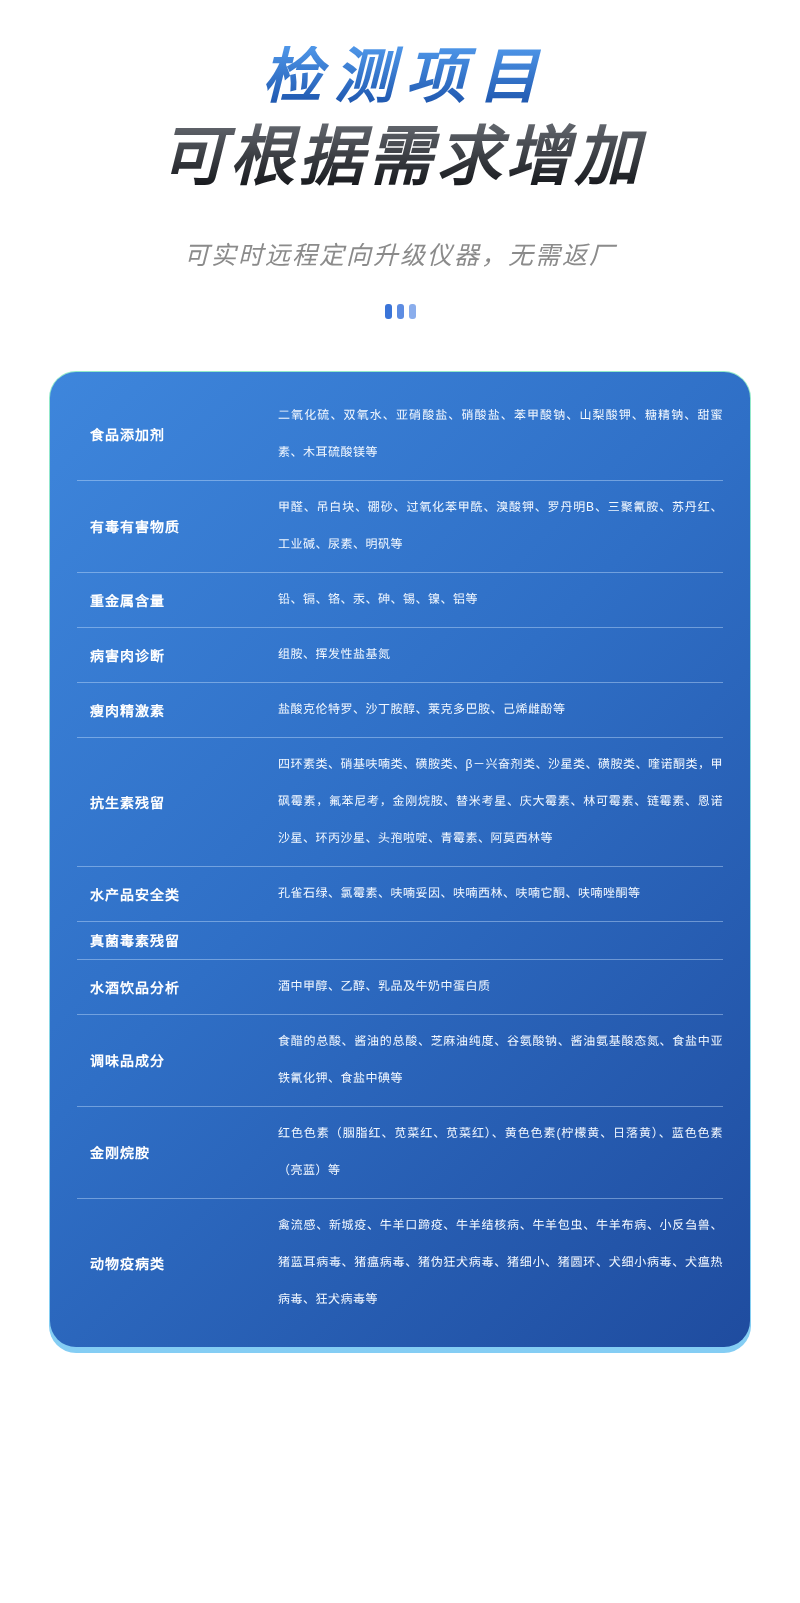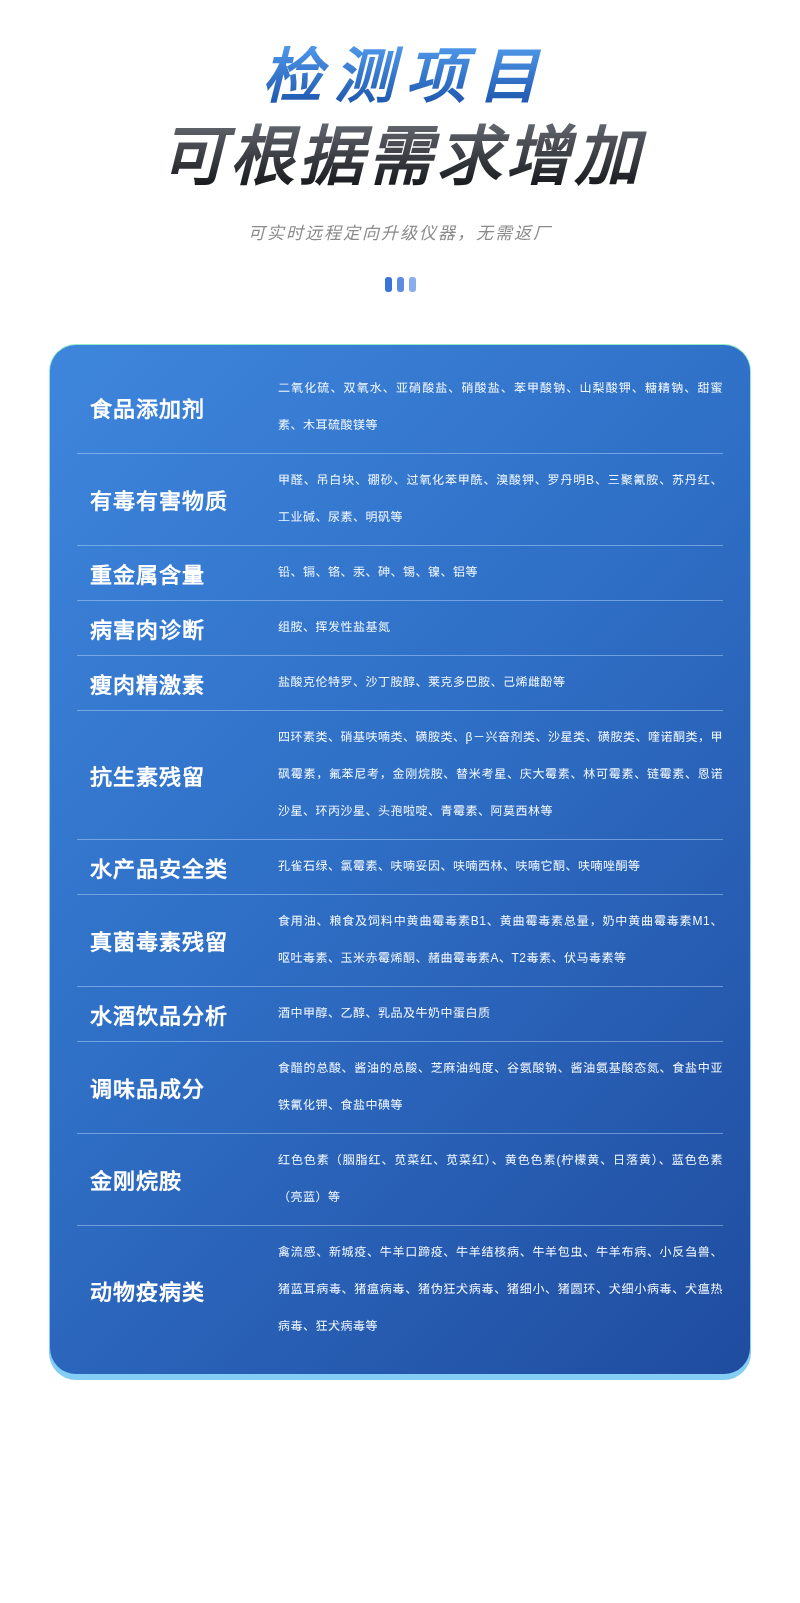--- a/index.html
+++ b/index.html
@@ -36,21 +36,21 @@
     .title-1{
       background:linear-gradient(180deg,var(--title-blue-top) 0%,var(--title-blue-bottom) 95%);
       -webkit-background-clip:text;background-clip:text;color:transparent;
     }
     .title-2{
       background:linear-gradient(180deg,var(--title-dark-top) 0%,var(--title-dark-bottom) 95%);
       -webkit-background-clip:text;background-clip:text;color:transparent;
     }
   }
   .tagline{
-    margin:28px 0 0;font-size:17px;letter-spacing:2px;
+    margin:44px 0 0;font-size:25px;letter-spacing:2px;
     color:var(--subtitle-gray);
   }
   .bars{margin:32px auto 0;display:flex;justify-content:center;align-items:center;gap:5px;height:16px;}
   .bar{display:inline-block;width:7px;height:15px;border-radius:3px;}
   .bar.b1{background:var(--bar-1);}
   .bar.b2{background:var(--bar-2);}
   .bar.b3{background:var(--bar-3);}
 
   
   .card-shell{
@@ -69,21 +69,21 @@
     position:relative;
     display:flex;align-items:center;
     padding:9px 27px 9px 40px;
   }
   .row + .row::before{
     content:"";position:absolute;top:0;left:27px;right:27px;height:1px;
     background:var(--divider);
   }
   .row-label{
     flex:0 0 188px;
-    font-size:22px;font-weight:bold;letter-spacing:1px;
+    font-size:14px;font-weight:bold;letter-spacing:1px;
     color:#ffffff;
   }
   .row-value{
     flex:1;
     font-size:12px;line-height:37px;letter-spacing:.5px;
     color:var(--value-white);
     text-align:justify;
   }
 </style>
 </head>
@@ -128,21 +128,20 @@
       <div class="row">
         <div class="row-label">抗生素残留</div>
         <div class="row-value">四环素类、硝基呋喃类、磺胺类、β－兴奋剂类、沙星类、磺胺类、喹诺酮类，甲砜霉素，氟苯尼考，金刚烷胺、替米考星、庆大霉素、林可霉素、链霉素、恩诺沙星、环丙沙星、头孢啦啶、青霉素、阿莫西林等</div>
       </div>
       <div class="row">
         <div class="row-label">水产品安全类</div>
         <div class="row-value">孔雀石绿、氯霉素、呋喃妥因、呋喃西林、呋喃它酮、呋喃唑酮等</div>
       </div>
       <div class="row">
         <div class="row-label">真菌毒素残留</div>
-        <div class="row-value">食用油、粮食及饲料中黄曲霉毒素B1、黄曲霉毒素总量，奶中黄曲霉毒素M1、呕吐毒素、玉米赤霉烯酮、赭曲霉毒素A、T2毒素、伏马毒素等</div>
       </div>
       <div class="row">
         <div class="row-label">水酒饮品分析</div>
         <div class="row-value">酒中甲醇、乙醇、乳品及牛奶中蛋白质</div>
       </div>
       <div class="row">
         <div class="row-label">调味品成分</div>
         <div class="row-value">食醋的总酸、酱油的总酸、芝麻油纯度、谷氨酸钠、酱油氨基酸态氮、食盐中亚铁氰化钾、食盐中碘等</div>
       </div>
       <div class="row">

